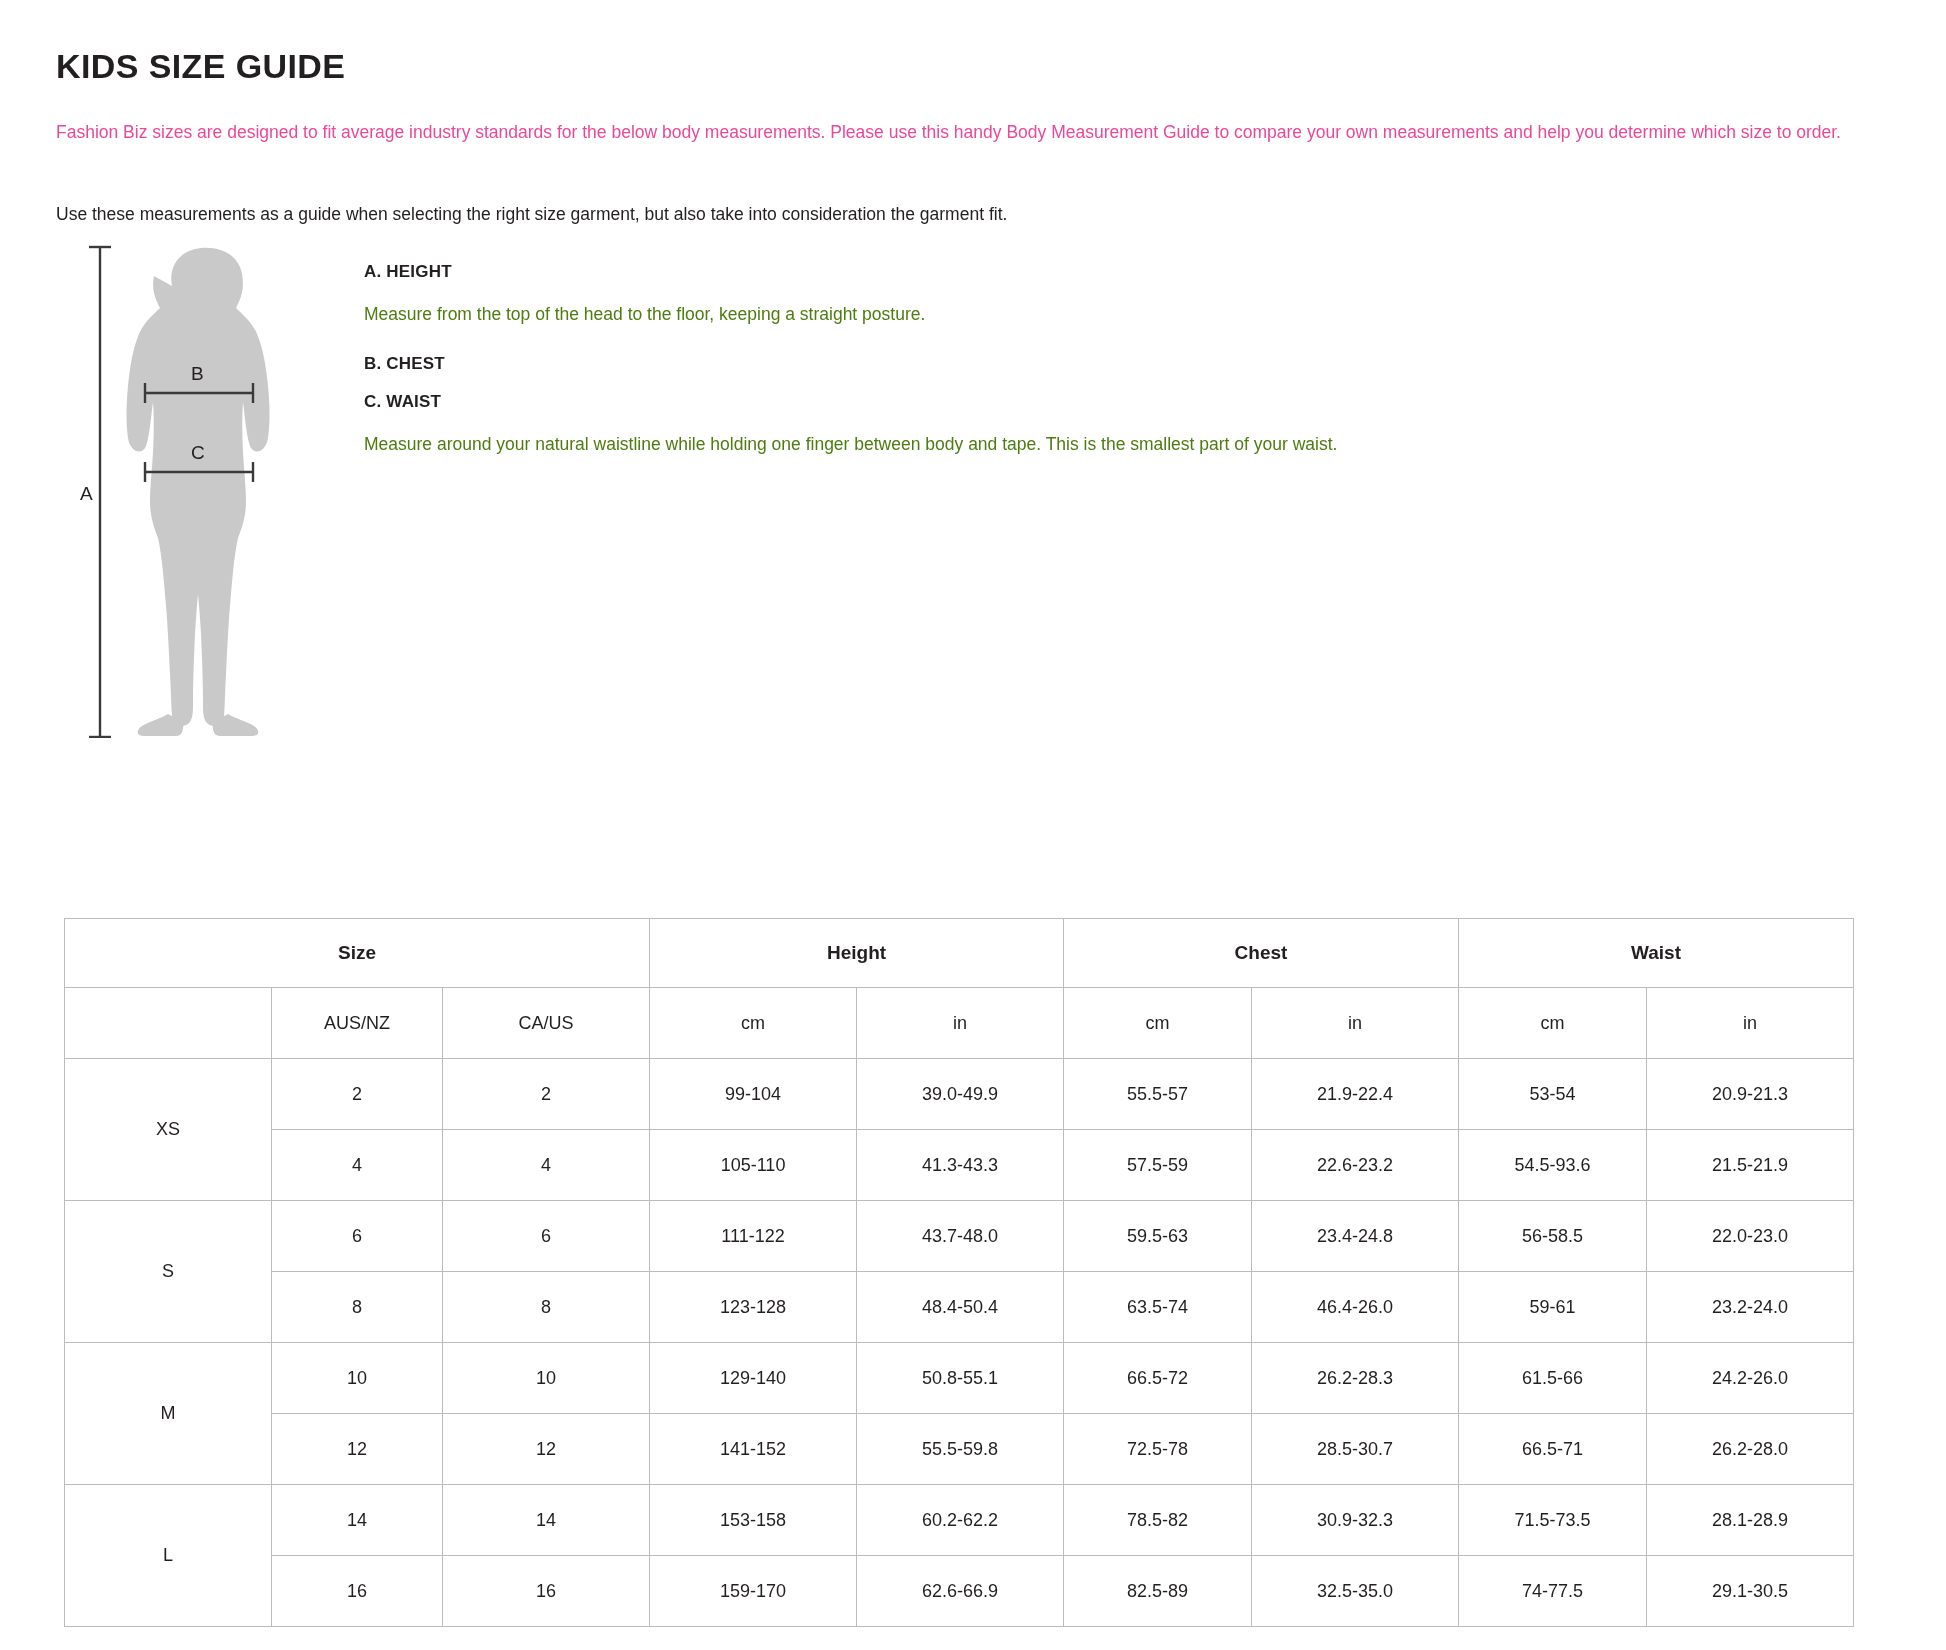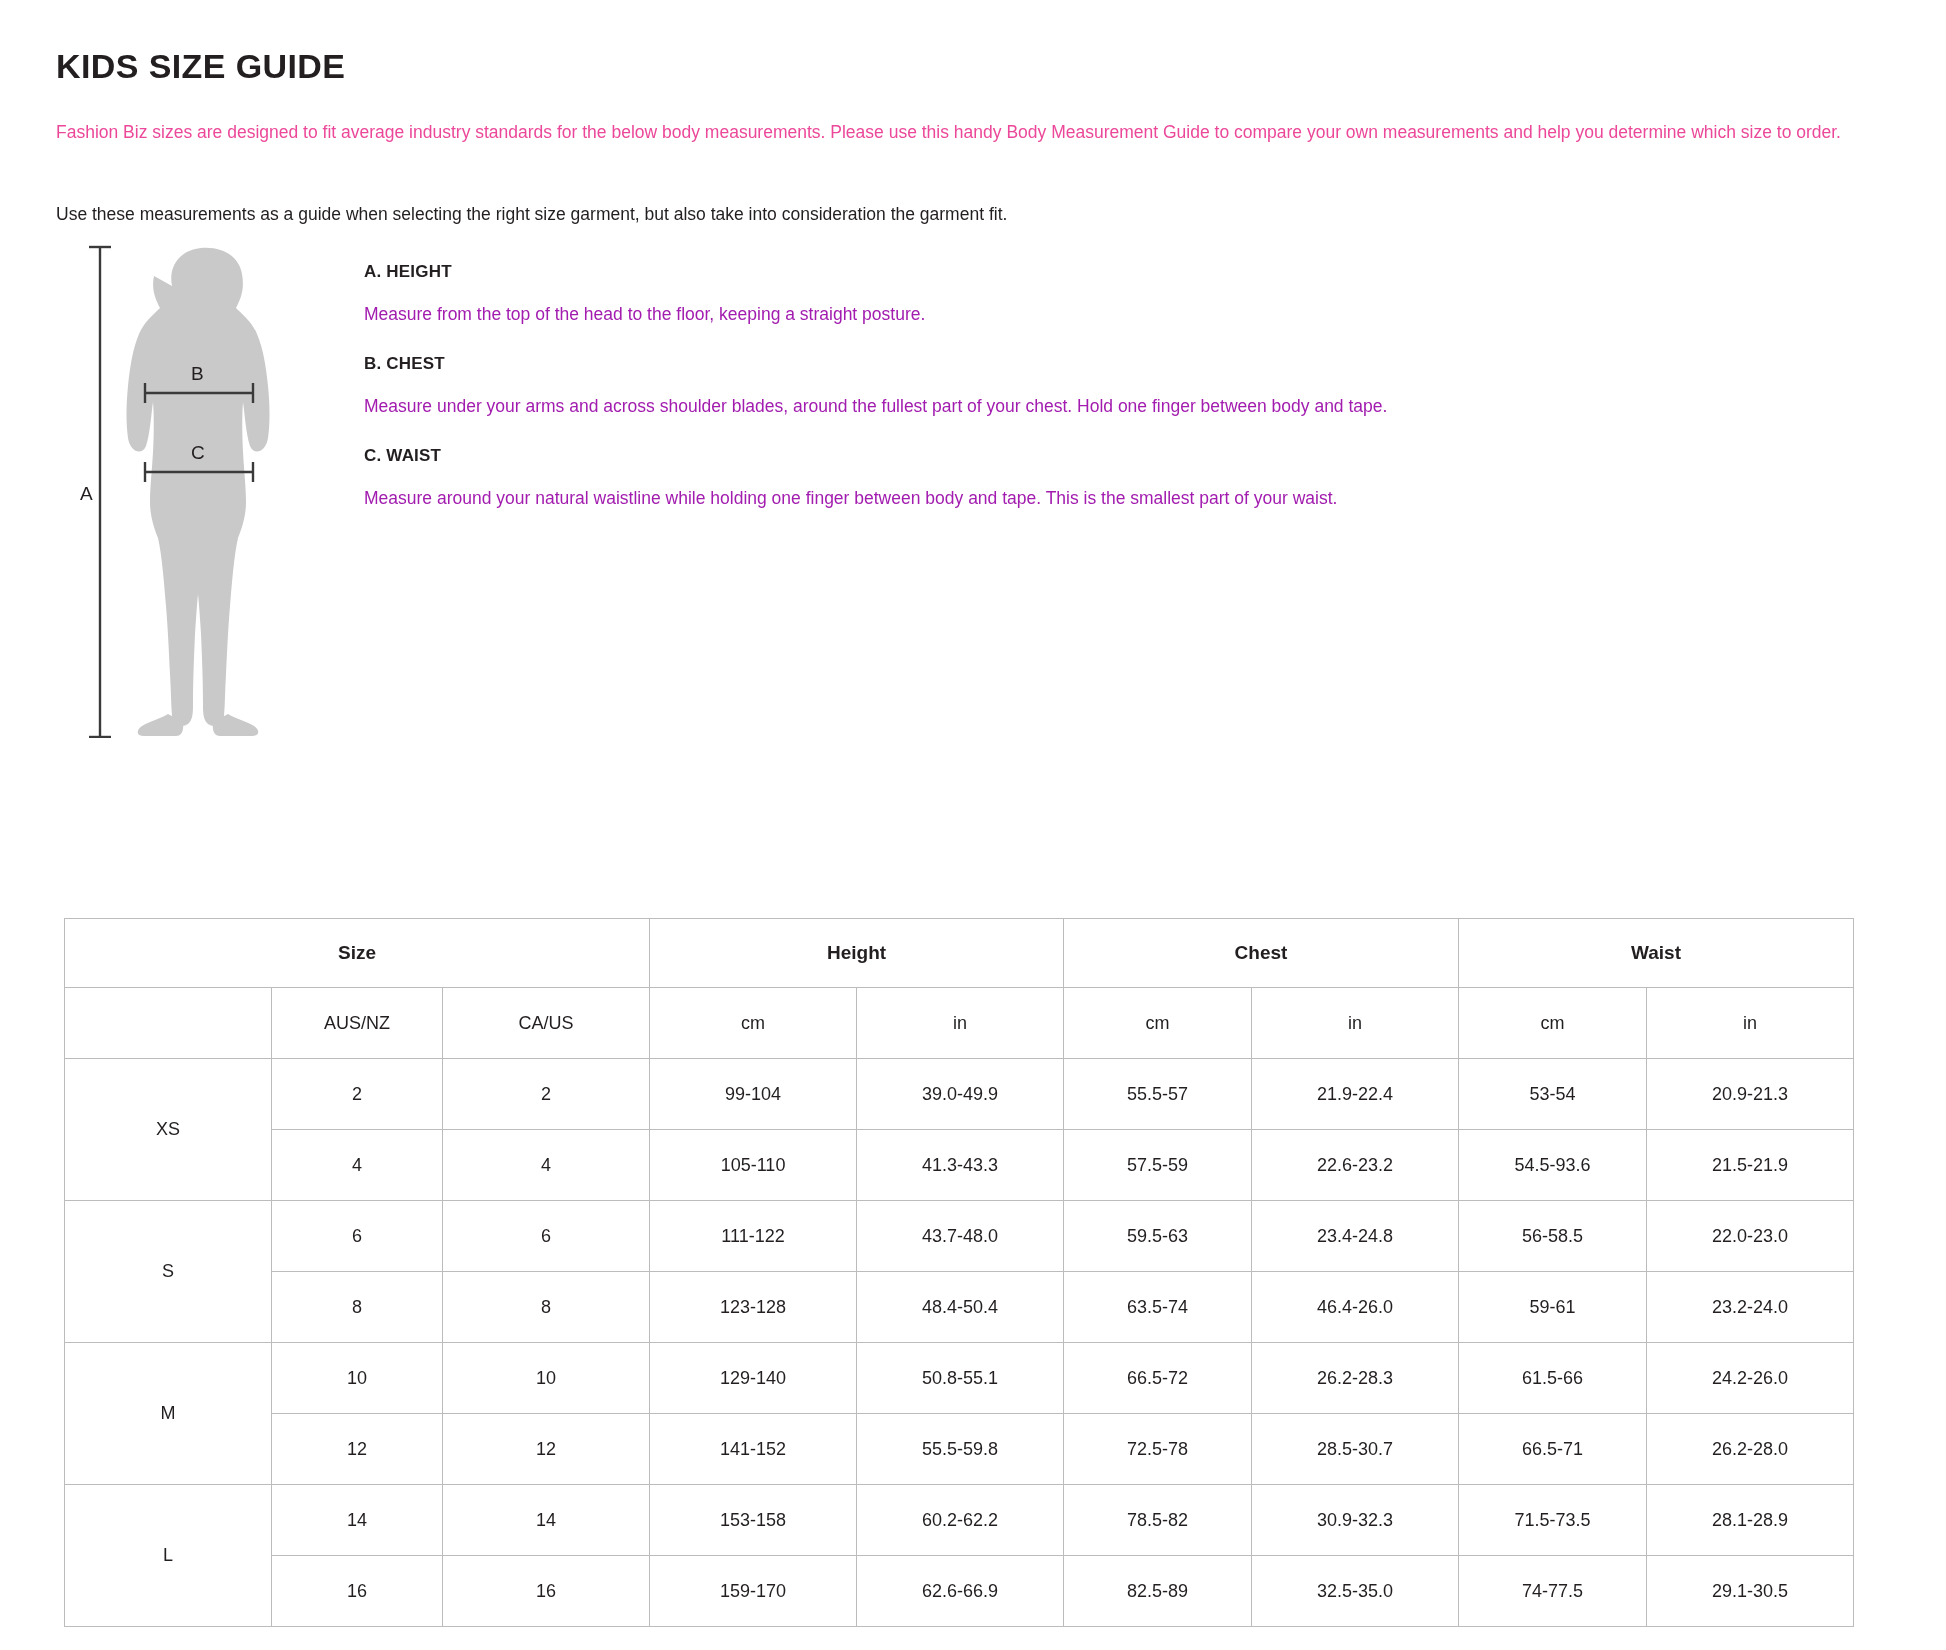--- a/index.html
+++ b/index.html
@@ -69,21 +69,21 @@
     font-size: 17px;
     font-weight: bold;
     margin: 0 0 18px 0;
     color: #231f20;
     letter-spacing: 0.2px;
   }
   .def-text {
     font-size: 17.5px;
     line-height: 1.6;
     margin: 0 0 26px 0;
-    color: #a21caf;
+    color: #4d7c0f;
   }
   .def-text.last { margin-bottom: 8px; }
 
   
   .table-wrap {
     position: absolute;
     left: 64px;
     top: 918px;
     width: 1790px;
   }
@@ -197,21 +197,20 @@
         <line x1="197" y1="224" x2="197" y2="244"></line>
       </g>
       <text x="135" y="221" font-family="Liberation Sans, sans-serif" font-size="19" fill="#231f20">C</text>
     </svg>
   </div>
 
   <div class="defs-block">
     <p class="def-head">A. HEIGHT</p>
     <p class="def-text">Measure from the top of the head to the floor, keeping a straight posture.</p>
     <p class="def-head">B. CHEST</p>
-    <p class="def-text">Measure under your arms and across shoulder blades, around the fullest part of your chest. Hold one finger between body and tape.</p>
     <p class="def-head">C. WAIST</p>
     <p class="def-text last">Measure around your natural waistline while holding one finger between body and tape. This is the smallest part of your waist.</p>
   </div>
 
   <div class="table-wrap">
     <table class="size-table">
       <colgroup>
         <col class="c-label">
           <col class="c-ausnz">
           <col class="c-caus">

